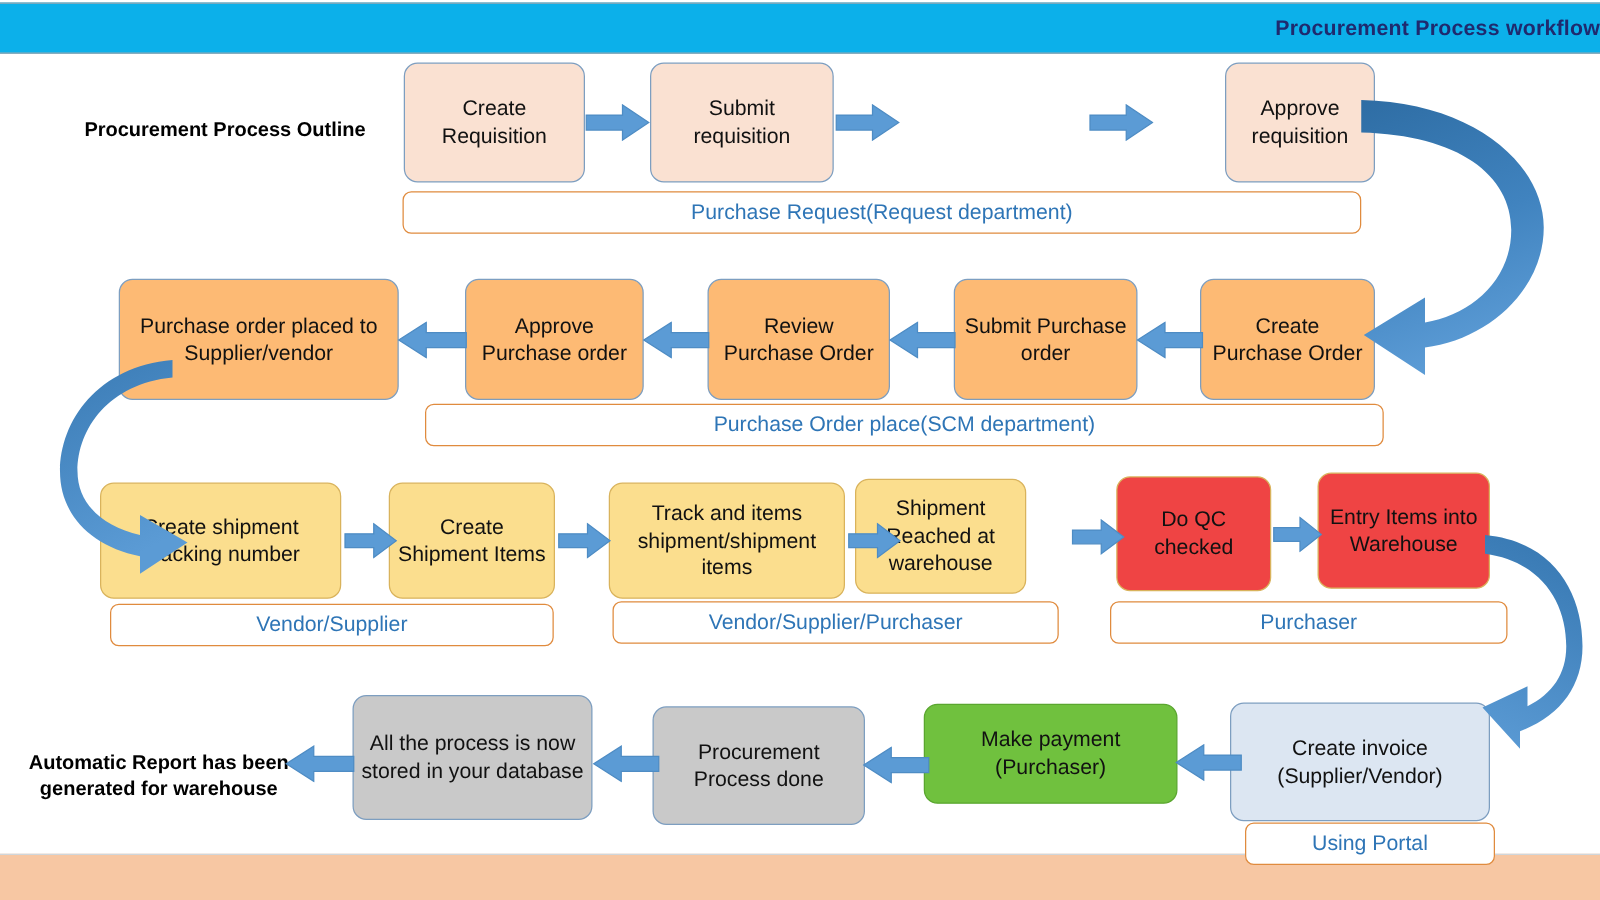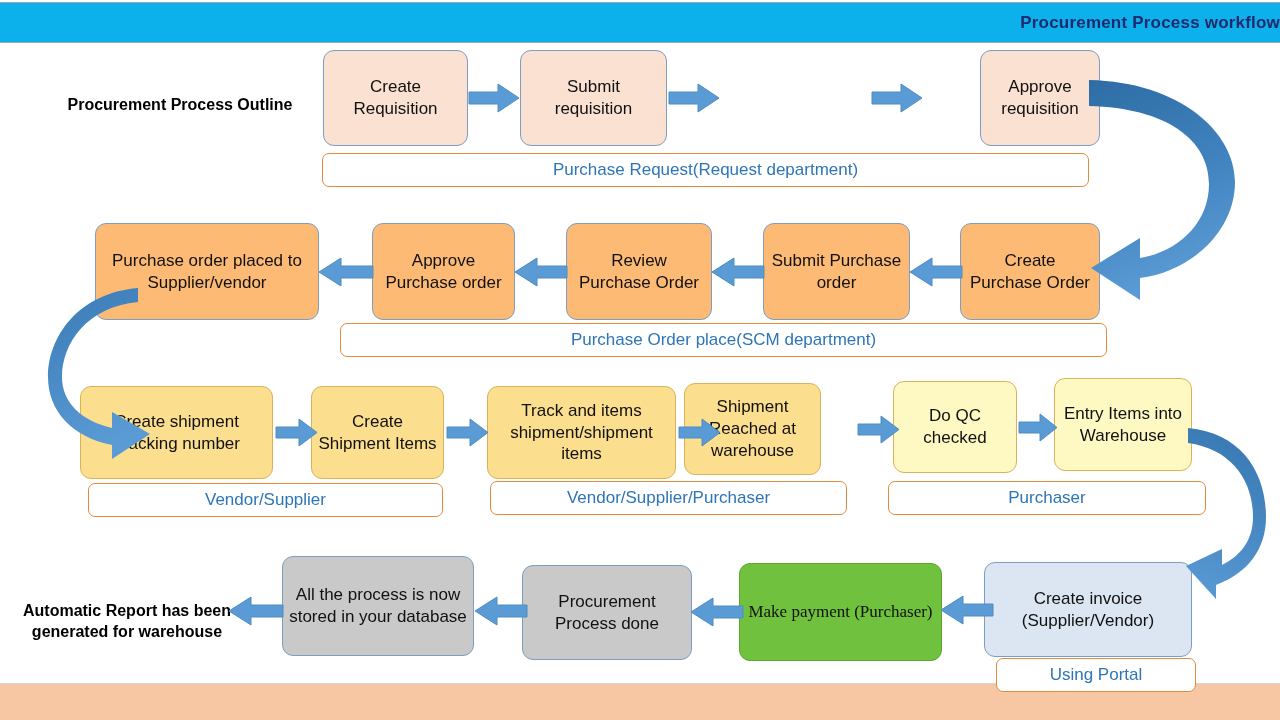--- a/index.html
+++ b/index.html
@@ -55,21 +55,21 @@
     justify-content: center;
     text-align: center;
     color: #111111;
     font-size: 17px;
     line-height: 1.28;
     padding: 2px 6px;
   }
   .node.peach   { background: #FAE1D2; border: 1.3px solid #7D9EC0; }
   .node.green   { background: #fdba74; border: 1.3px solid #7D9EC0; }
   .node.gold    { background: #FBDE8E; border: 1.3px solid #D9B35C; }
-  .node.cream   { background: #fef9c3; border: 1.3px solid #D9B35C; }
+  .node.cream   { background: #ef4444; border: 1.3px solid #D9B35C; }
   .node.grey    { background: #C9C9C9; border: 1.3px solid #7D9EC0; }
   .node.lime    { background: #70C13E; border: 1.3px solid #5AA62F; }
   .node.lightblue{ background: #DCE6F2; border: 1.3px solid #7D9EC0; }
 
   
   .role-pill {
     position: absolute;
     box-sizing: border-box;
     background: #ffffff;
     border: 1.2px solid #E08B3E;
@@ -341,21 +341,21 @@
 
   <div class="node grey" style="left:522px; top:565px; width:170px; height:95px;">
     <span>Procurement Process done</span>
   </div>
   <div class="arrow" style="left:690px; top:597px; width:54px; height:30px;">
     <svg width="54" height="30" viewBox="0 0 54 30">
       <path d="M53 9 H23 V1 L1 15 L23 29 V21 H53 Z" fill="#5B9BD5" stroke="#4E8CC4" stroke-width="1"></path>
     </svg>
   </div>
 
-  <div class="node lime" style="left:739px; top:563px; width:203px; height:98px;font-family:Liberation Serif, serif;">
+  <div class="node lime" style="left:739px; top:563px; width:203px; height:80px;">
     <span>Make payment (Purchaser)</span>
   </div>
   <div class="arrow" style="left:940px; top:595px; width:54px; height:30px;">
     <svg width="54" height="30" viewBox="0 0 54 30">
       <path d="M53 9 H23 V1 L1 15 L23 29 V21 H53 Z" fill="#5B9BD5" stroke="#4E8CC4" stroke-width="1"></path>
     </svg>
   </div>
 
   <div class="node lightblue" style="left:984px; top:562px; width:208px; height:95px;">
     <span>Create invoice (Supplier/Vendor)</span>

